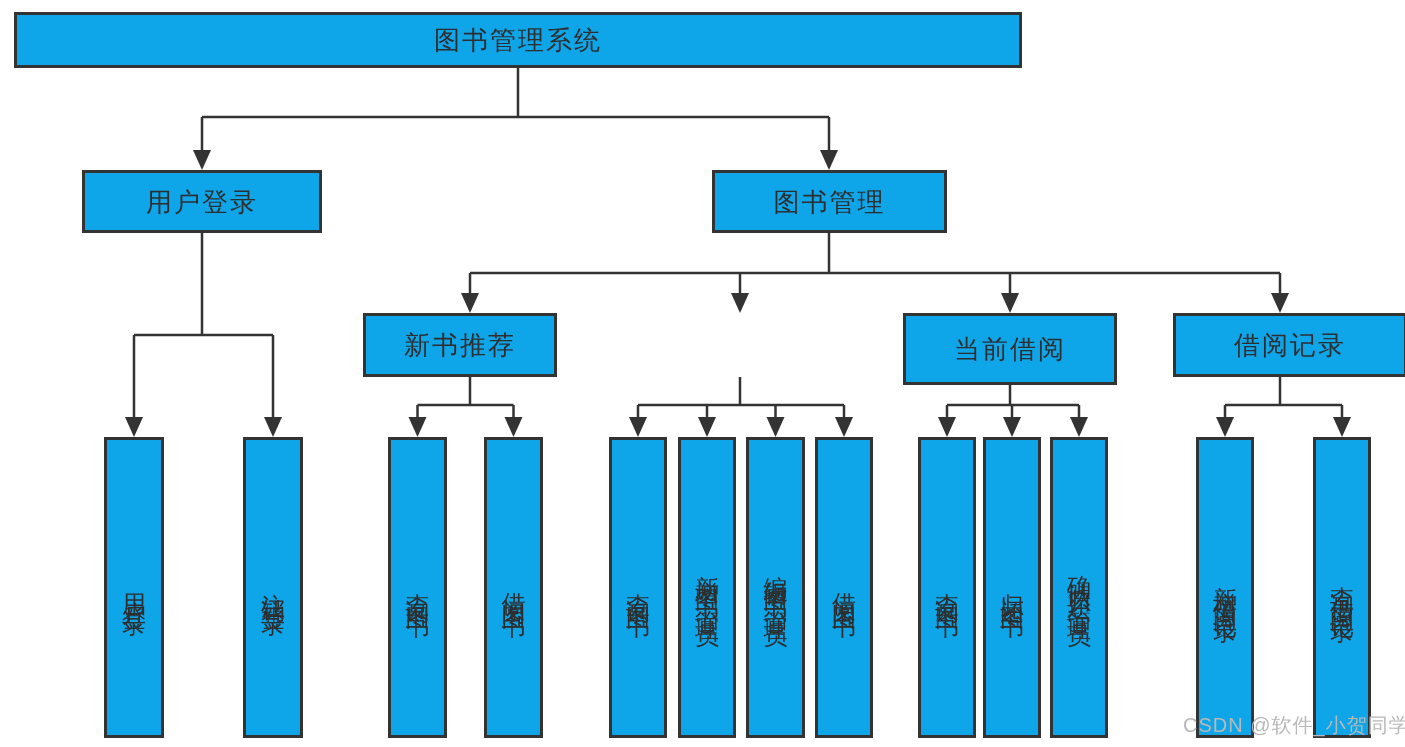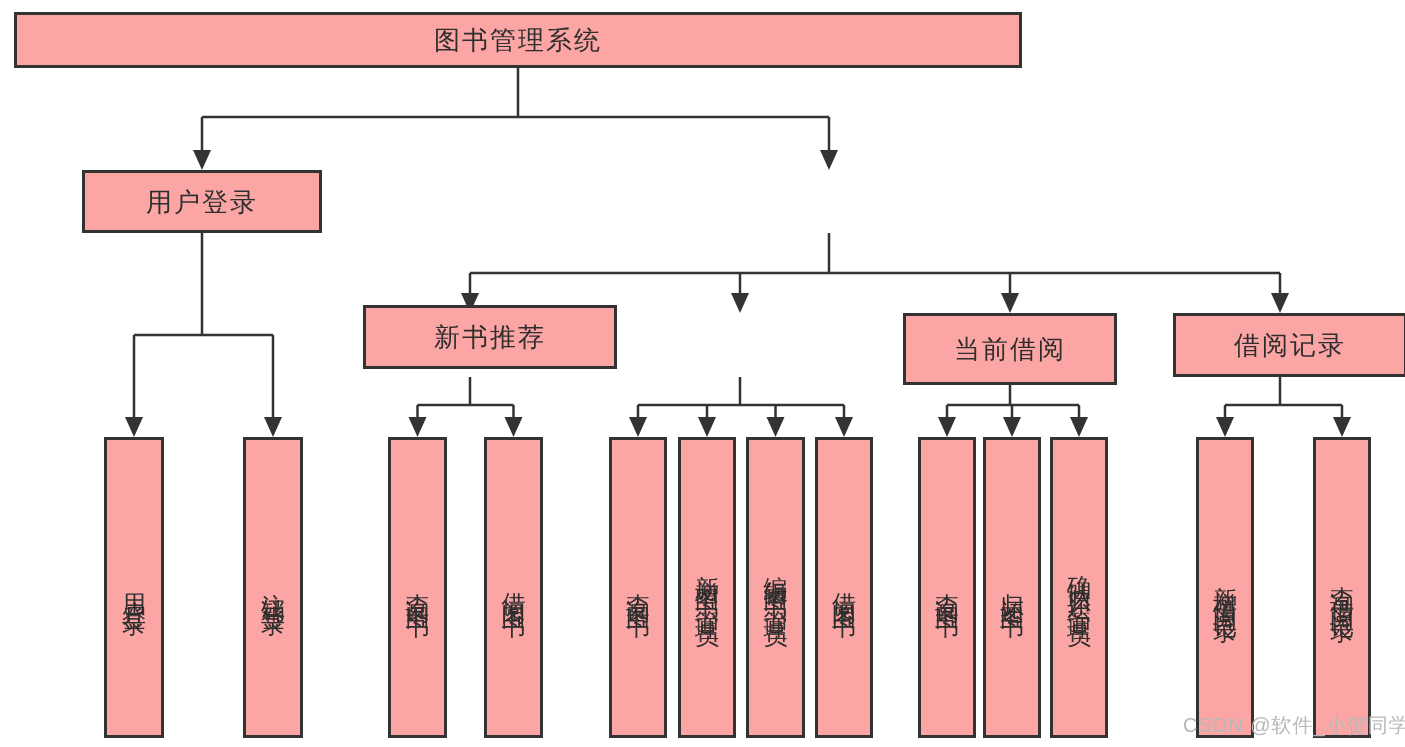--- a/index.html
+++ b/index.html
@@ -7,21 +7,21 @@
     position:relative;
     width:1405px;height:747px;
     background:#ffffff;
     font-family:"Liberation Sans","DejaVu Sans",sans-serif;
     overflow:hidden;
   }
   .box{
     position:absolute;
     box-sizing:border-box;
     border:3px solid #333333;
-    background:#fca5a5;
+    background:#0ea5e9;
     display:flex;
     align-items:center;
     justify-content:center;
     color:#2e2e2e;
     z-index:2;
   }
   .hlabel{
     font-size:26px;
     letter-spacing:2px;
     white-space:nowrap;
@@ -107,22 +107,25 @@
     </g>
   </svg>
 
   <div class="box" style="left:14px;top:12px;width:1008px;height:56px">
     <span class="hlabel">图书管理系统</span>
   </div>
 
   <div class="box" style="left:82px;top:170px;width:240px;height:63px">
     <span class="hlabel">用户登录</span>
   </div>
+  <div class="box" style="left:712px;top:170px;width:235px;height:63px">
+    <span class="hlabel">图书管理</span>
+  </div>
 
-  <div class="box" style="left:363px;top:305px;width:254px;height:64px">
+  <div class="box" style="left:363px;top:313px;width:194px;height:64px">
     <span class="hlabel">新书推荐</span>
   </div>
   <div class="box" style="left:903px;top:313px;width:214px;height:72px">
     <span class="hlabel">当前借阅</span>
   </div>
   <div class="box" style="left:1173px;top:313px;width:234px;height:64px">
     <span class="hlabel">借阅记录</span>
   </div>
 
   <div class="box" style="left:104px;top:437px;width:60px;height:301px">

